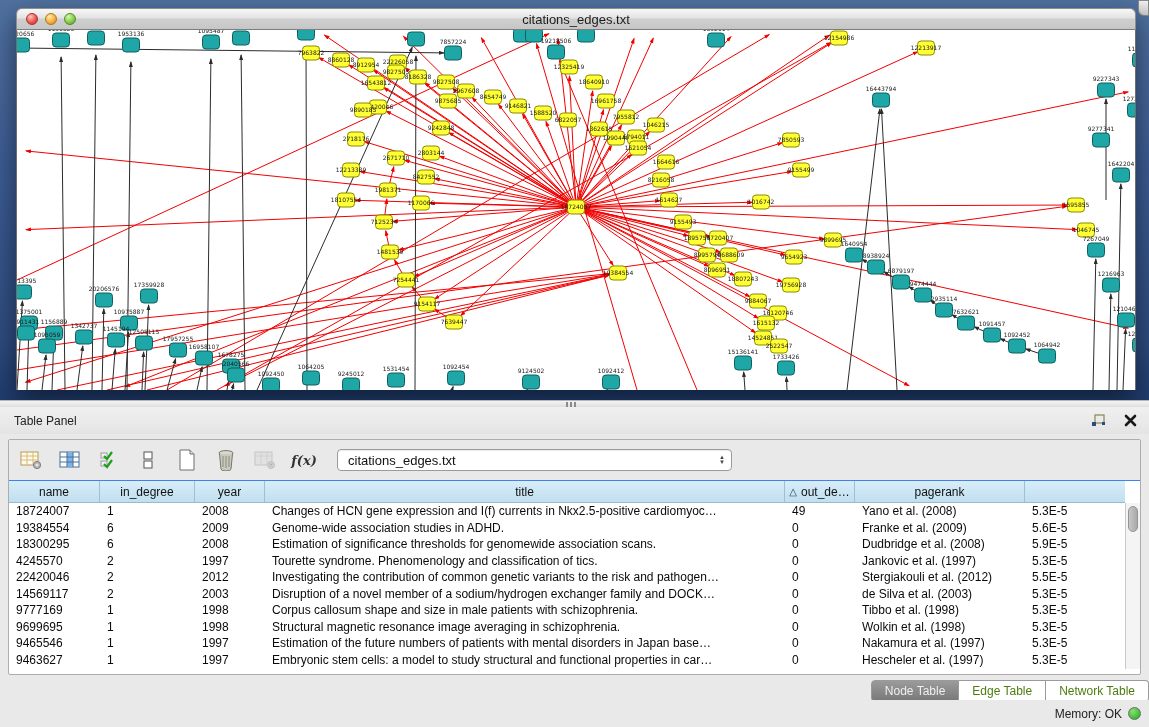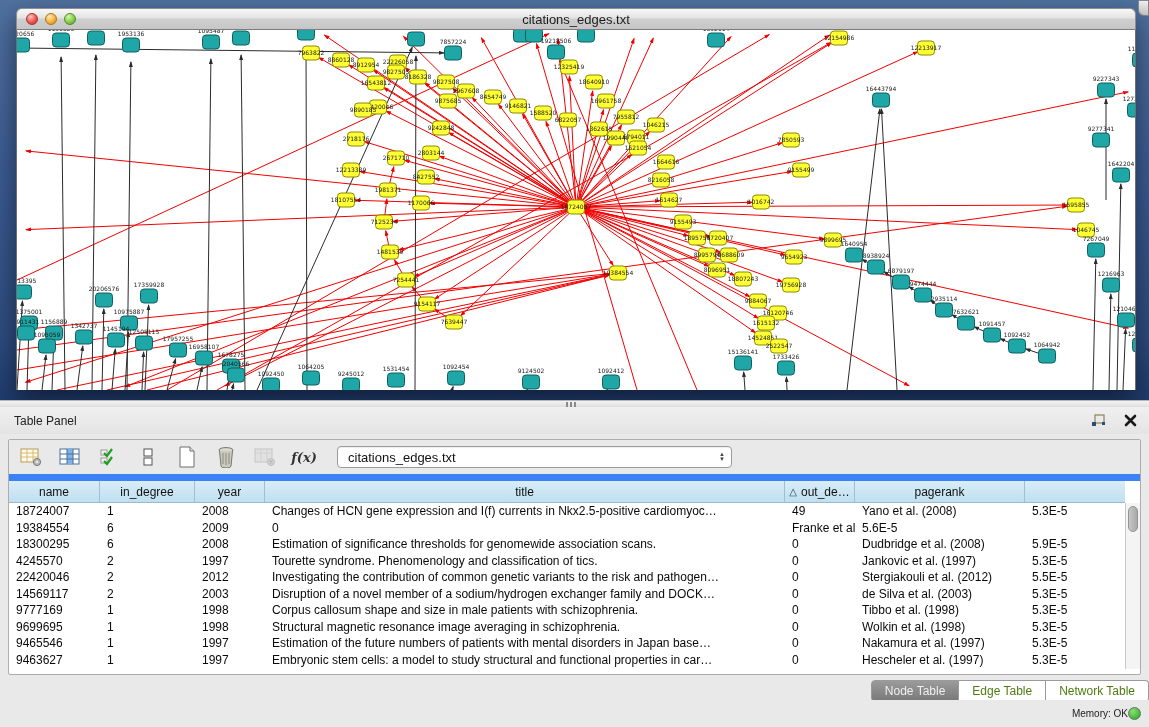--- a/index.html
+++ b/index.html
@@ -37,21 +37,21 @@
   .table-panel { position:absolute; left:0; top:407px; width:1149px; height:293px;
     background:#e9e9e9; }
   .panel-header { height:27px; display:flex; align-items:center; padding:0 10px 0 14px;
     background:linear-gradient(180deg,#f0f0f0,#e4e4e4); }
   .panel-title { font-size:12px; color:#222; flex:1; }
   .ph-icons { display:flex; align-items:center; gap:14px; }
   .icon-btn { width:18px; height:18px; display:flex; align-items:center; justify-content:center; cursor:default; }
 
   .inner { position:absolute; left:8px; top:32px; width:1133px; height:236px;
     border:1px solid #adadad; background:#ffffff; border-radius:2px; overflow:hidden; }
-  .toolbar { height:41px; background:#e9e9e9; border-bottom:7px solid #3b82f6;
+  .toolbar { height:41px; background:#e9e9e9; border-bottom:1px solid #3b82f6;
     display:flex; align-items:center; gap:15px; padding:0 10px; }
   .tb-icon { width:24px; height:24px; display:flex; align-items:center; justify-content:center; }
   .fx { font-family:"DejaVu Serif", serif; font-style:italic; font-weight:bold; font-size:13px; color:#333; }
   .combo { width:395px; height:22px; margin-left:6px; background:#ffffff;
     border:1px solid #9b9b9b; border-radius:4px; display:flex; align-items:center;
     padding:0 6px 0 10px; box-shadow:inset 0 1px 1px rgba(0,0,0,.08); }
   .combo-text { flex:1; font-size:13px; color:#111; }
   .combo-arrows { display:flex; flex-direction:column; line-height:5px; font-size:6px; color:#444; }
 
   .tablewrap { position:relative; }
@@ -72,21 +72,21 @@
 
   .tabs { position:absolute; left:0; top:273px; width:1149px; display:flex; justify-content:flex-end; }
   .seg { font-size:12px; padding:3px 13px; background:#ffffff; border:1px solid #9a9a9a;
     border-left:none; color:#4d7c0f; }
   .seg:first-child { border-left:1px solid #9a9a9a; border-radius:4px 0 0 4px; }
   .seg:last-child { border-radius:0 4px 4px 0; }
   .seg.active { background:linear-gradient(180deg,#9b9b9b,#787878); color:#efefef; }
 
   .statusbar { position:absolute; left:0; top:700px; width:1149px; height:27px;
     background:#e9e9e9; display:flex; align-items:center; justify-content:flex-end; padding-right:8px; }
-  .mem-label { font-size:10px; color:#222; }
+  .mem-label { font-size:12px; color:#222; margin-right:6px; }
   .mem-dot { width:13px; height:13px; border-radius:50%;
     background:radial-gradient(circle at 35% 30%,#8ae06f,#3dbb35 70%,#2e9428); border:1px solid #6c6c6c; }
 </style>
 </head>
 <body>
 
 <div class="desktop">
   <div class="bg-corner"></div>
   <div class="net-window">
     <div class="titlebar">
@@ -838,20 +838,21 @@
             <div class="td">2008</div>
             <div class="td">Changes of HCN gene expression and I(f) currents in Nkx2.5-positive cardiomyoc…</div>
             <div class="td">49</div>
             <div class="td">Yano et al. (2008)</div>
             <div class="td">5.3E-5</div>
           </div>
           <div class="tr">
             <div class="td">19384554</div>
             <div class="td">6</div>
             <div class="td">2009</div>
+            <div class="td">Genome-wide association studies in ADHD.</div>
             <div class="td">0</div>
             <div class="td">Franke et al. (2009)</div>
             <div class="td">5.6E-5</div>
           </div>
           <div class="tr">
             <div class="td">18300295</div>
             <div class="td">6</div>
             <div class="td">2008</div>
             <div class="td">Estimation of significance thresholds for genomewide association scans.</div>
             <div class="td">0</div>

